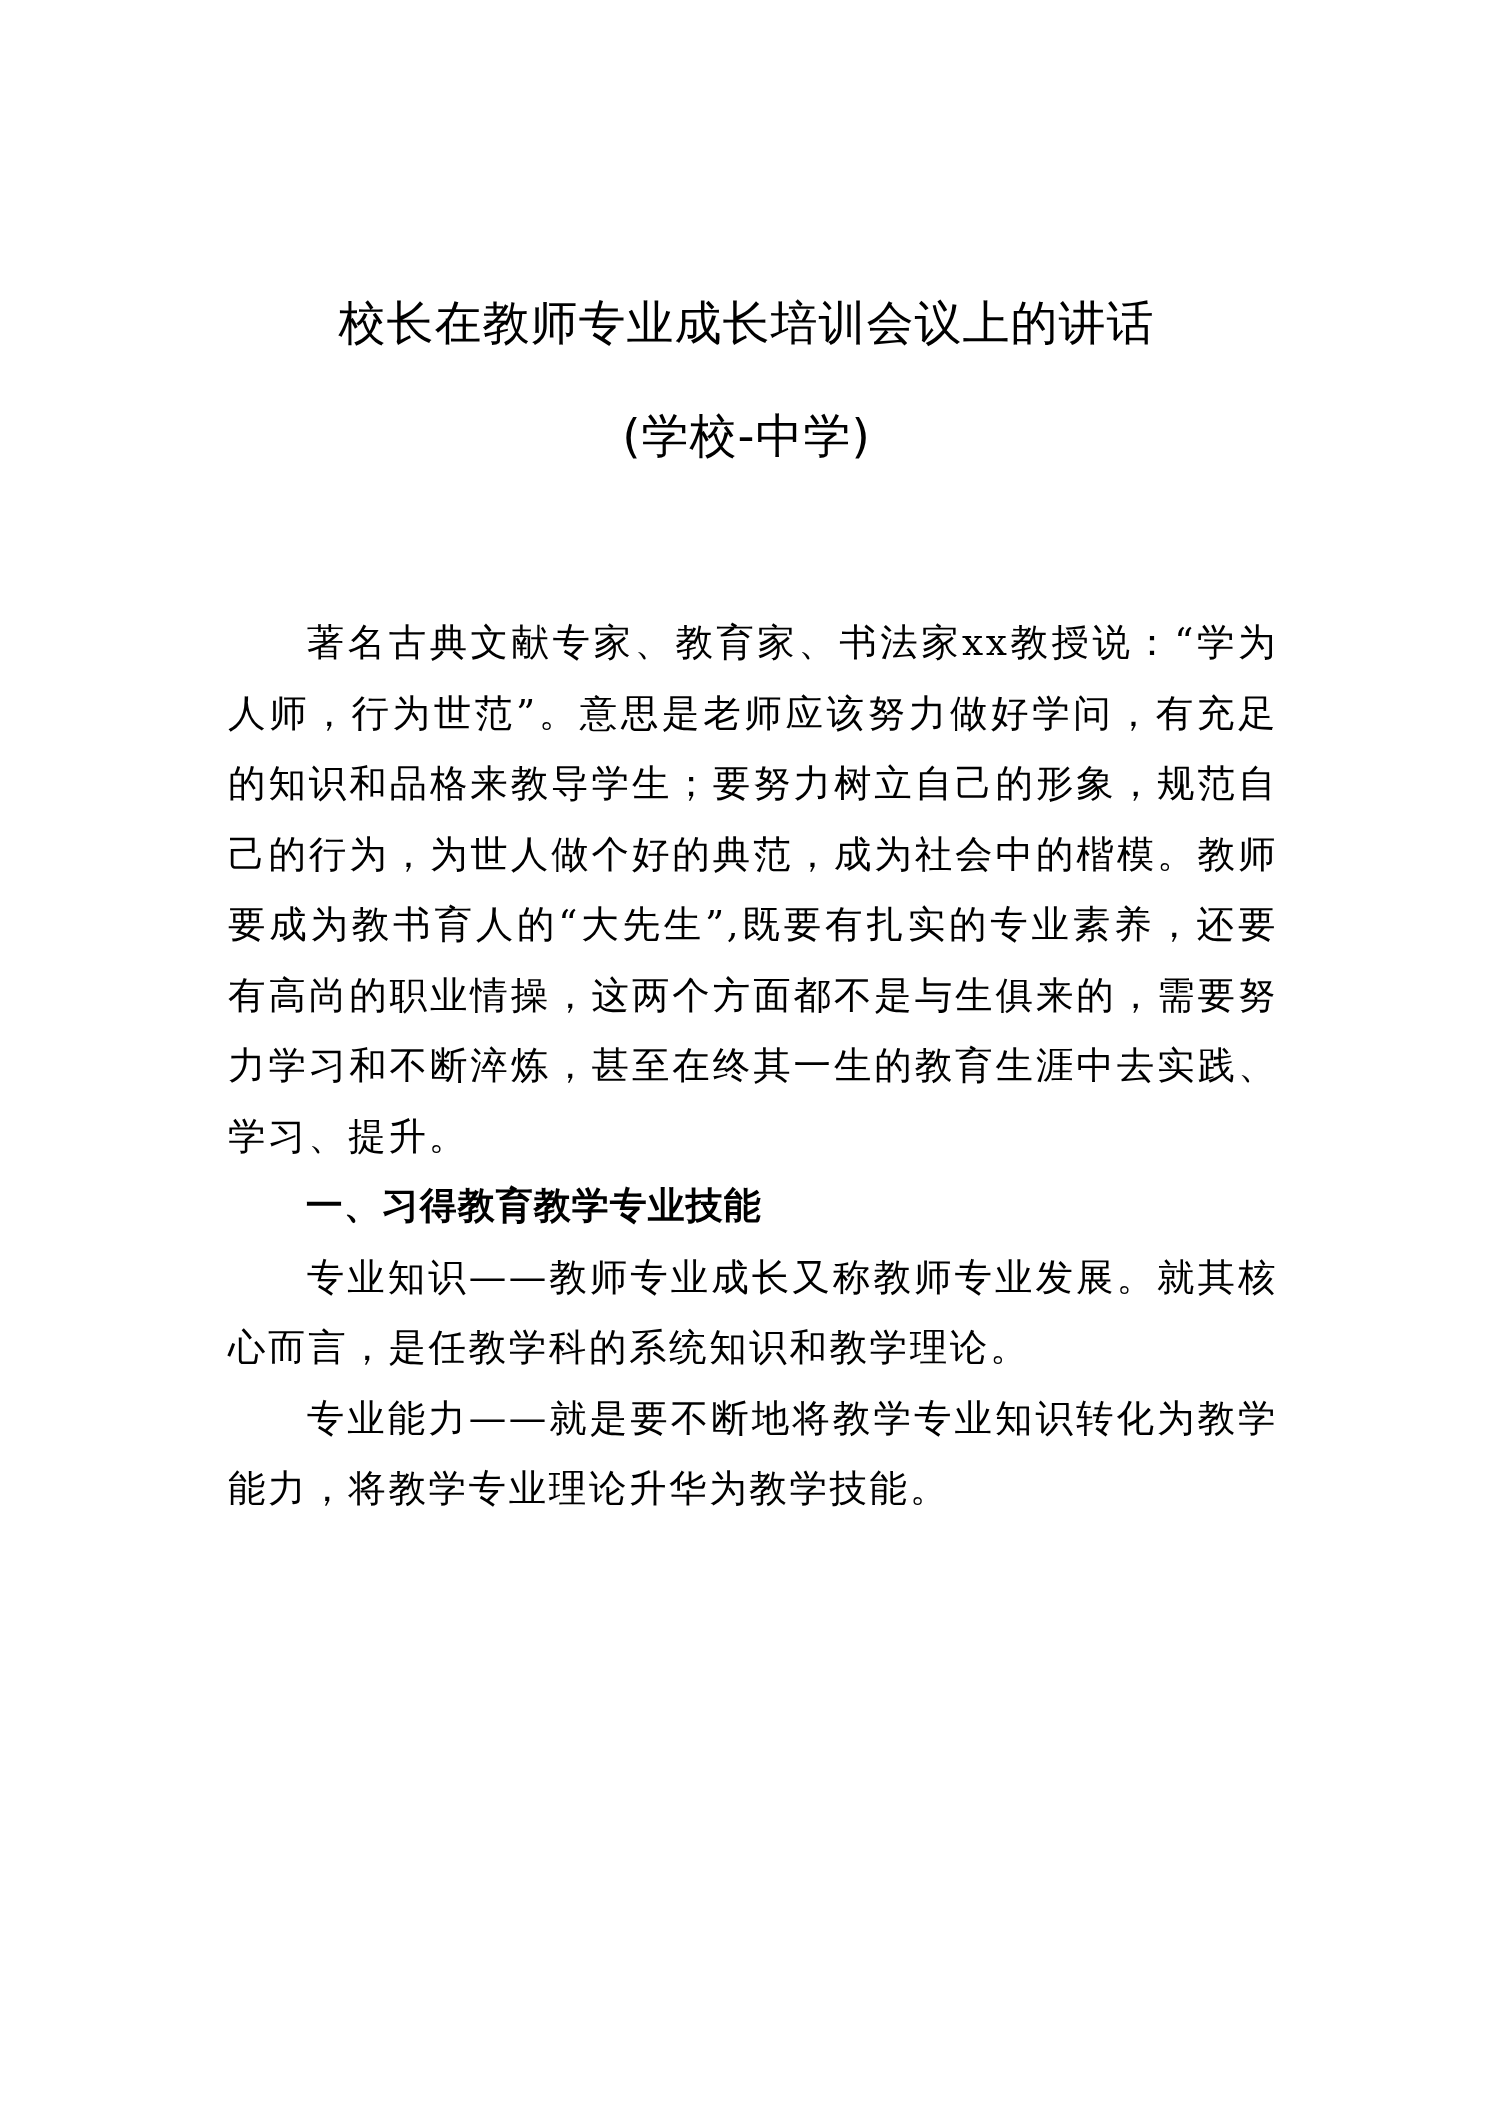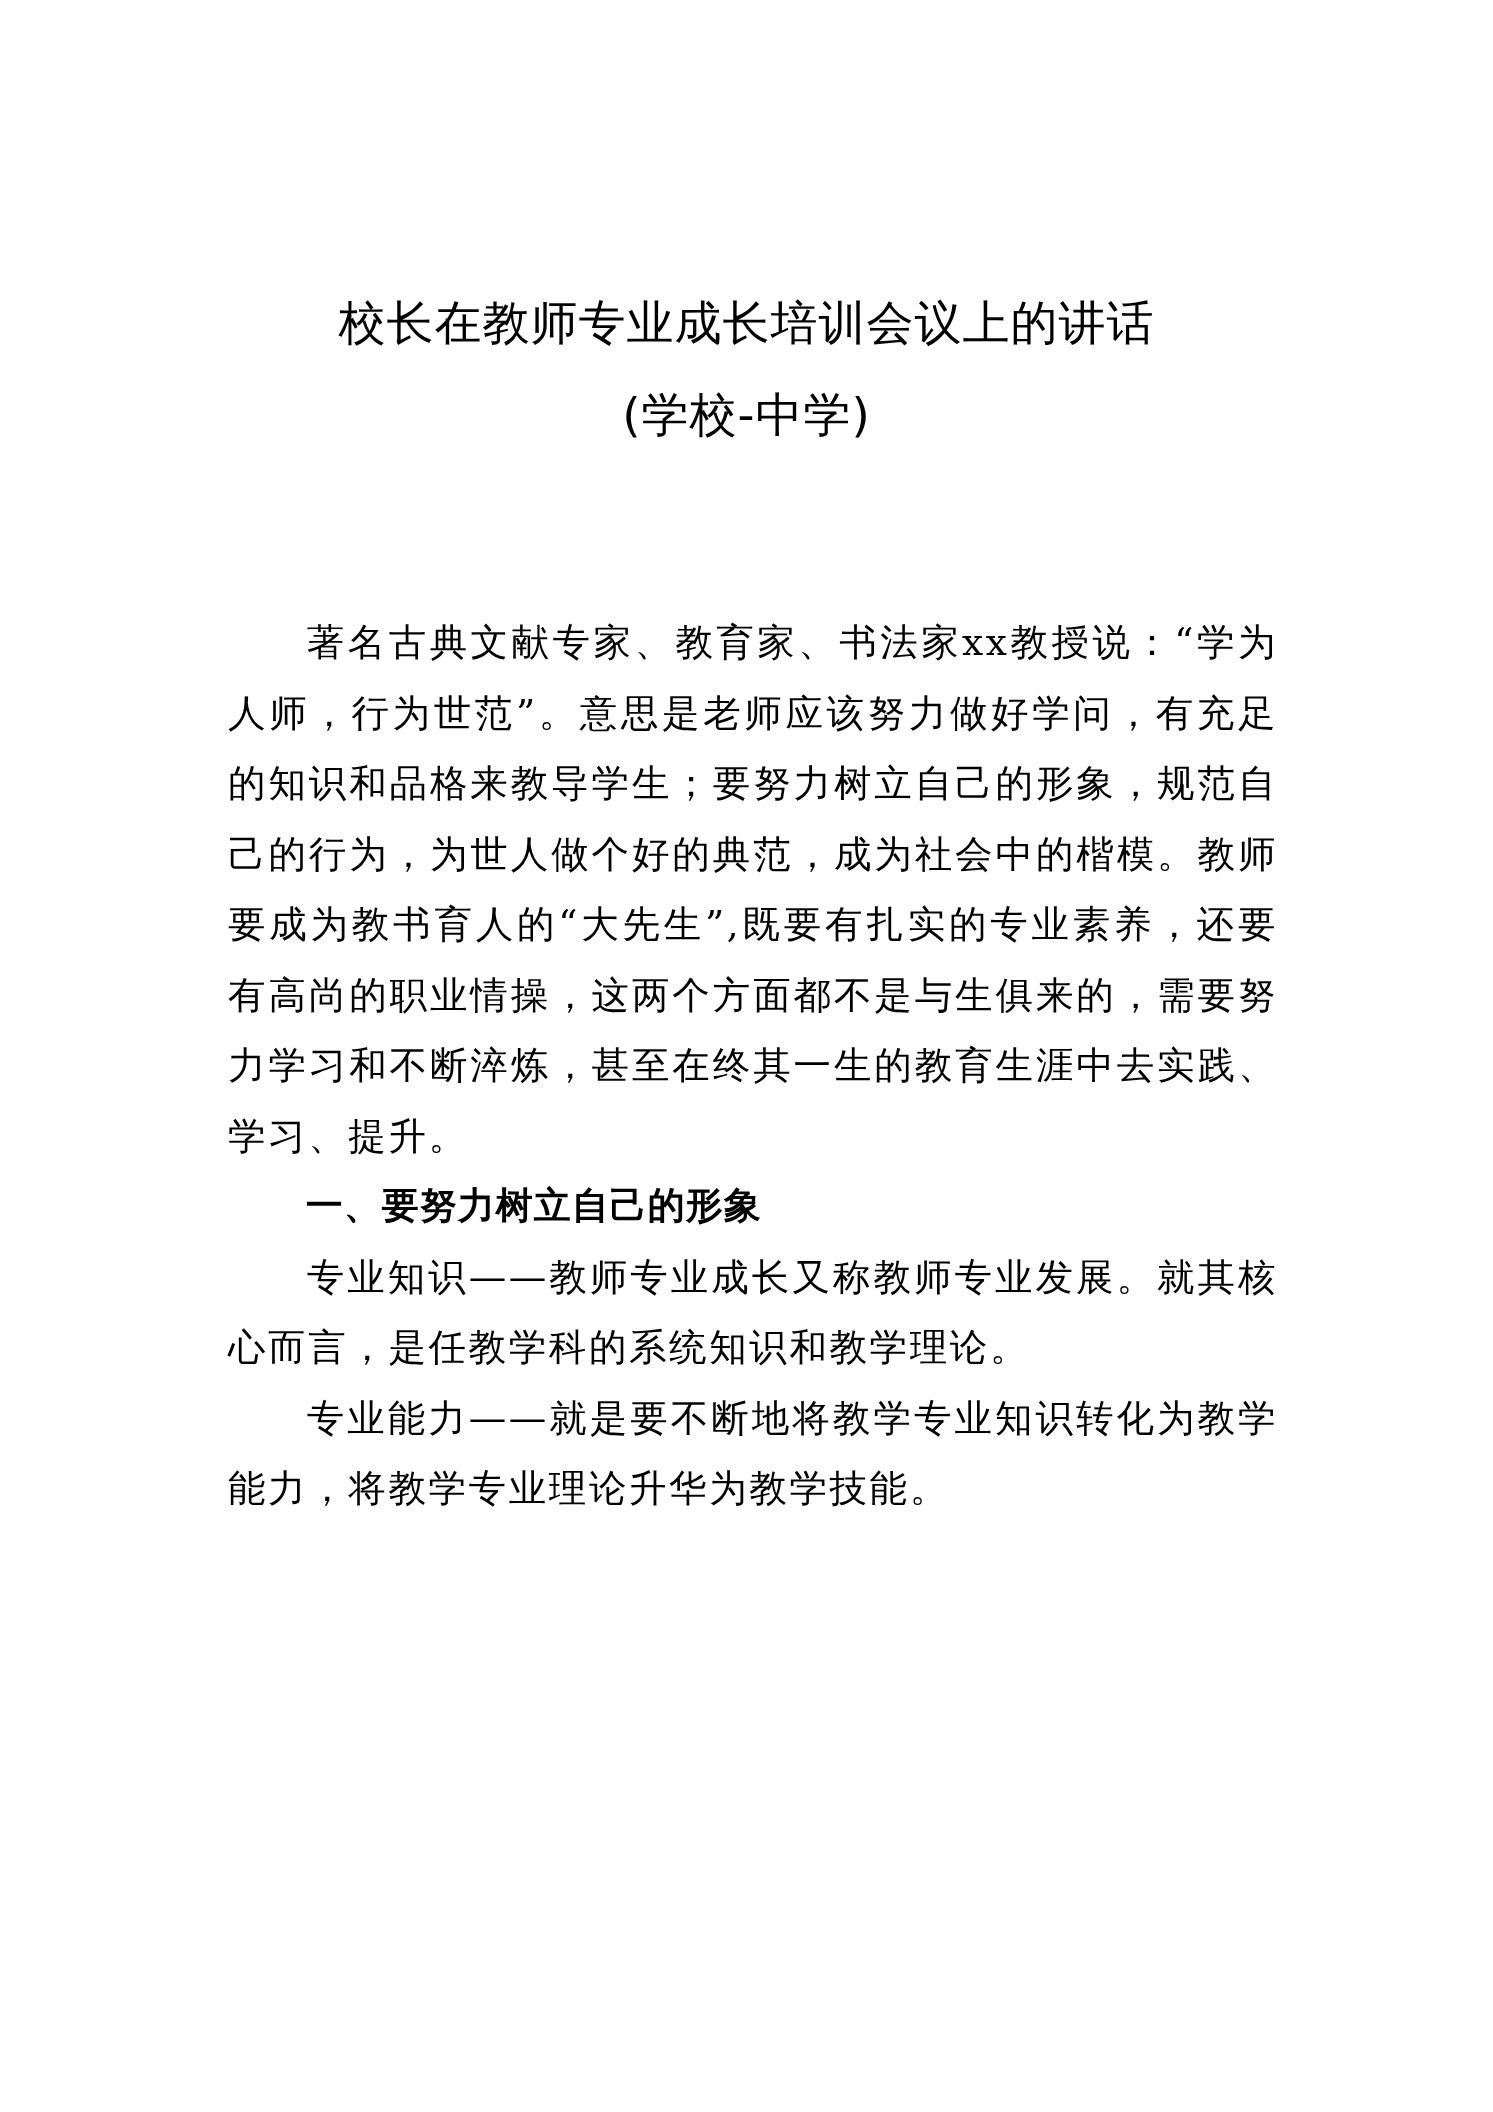--- a/index.html
+++ b/index.html
@@ -4,21 +4,21 @@
   <style>
     html, body { margin: 0; padding: 0; background: #ffffff; }
     body { width: 1493px; height: 2112px; position: relative; overflow: hidden; color: #000; }
     .page { position: absolute; left: 0; top: 0; width: 1493px; height: 1704px; background: #fff; }
     .title {
       position: absolute; left: 0; width: 1493px; text-align: center;
       font-family: "DejaVu Sans", "Liberation Sans", sans-serif;
       font-size: 47px; font-weight: normal; letter-spacing: 1px; margin: 0;
     }
     .title.main { top: 292px; }
-    .title.sub { top: 384px; }
+    .title.sub { top: 405px; }
     .body-text {
       position: absolute; left: 228px; top: 607px; width: 1050px;
       font-family: "DejaVu Serif", "Liberation Serif", serif;
       font-size: 37.5px; line-height: 70.5px; letter-spacing: 2.6px;
     }
     .body-text p { margin: 0; text-indent: 2.1em; text-align: justify; }
     .body-text h2 {
       margin: 0; font-family: "DejaVu Sans", "Liberation Sans", sans-serif;
       font-weight: bold; font-size: 37px; text-indent: 2.1em; letter-spacing: 1px;
       line-height: 70.5px;
@@ -26,17 +26,17 @@
   </style>
 </head>
 <body>
 
 <div class="page">
   <h1 class="title main">校长在教师专业成长培训会议上的讲话</h1>
   <div class="title sub">(学校-中学)</div>
 
   <div class="body-text">
     <p>著名古典文献专家、教育家、书法家xx教授说：“学为人师，行为世范”。意思是老师应该努力做好学问，有充足的知识和品格来教导学生；要努力树立自己的形象，规范自己的行为，为世人做个好的典范，成为社会中的楷模。教师要成为教书育人的“大先生”,既要有扎实的专业素养，还要有高尚的职业情操，这两个方面都不是与生俱来的，需要努力学习和不断淬炼，甚至在终其一生的教育生涯中去实践、学习、提升。</p>
-    <h2>一、要努力树立自己的形象</h2>
+    <h2>一、习得教育教学专业技能</h2>
     <p>专业知识——教师专业成长又称教师专业发展。就其核心而言，是任教学科的系统知识和教学理论。</p>
     <p>专业能力——就是要不断地将教学专业知识转化为教学能力，将教学专业理论升华为教学技能。</p>
   </div>
 </div>
 
 </body></html>

